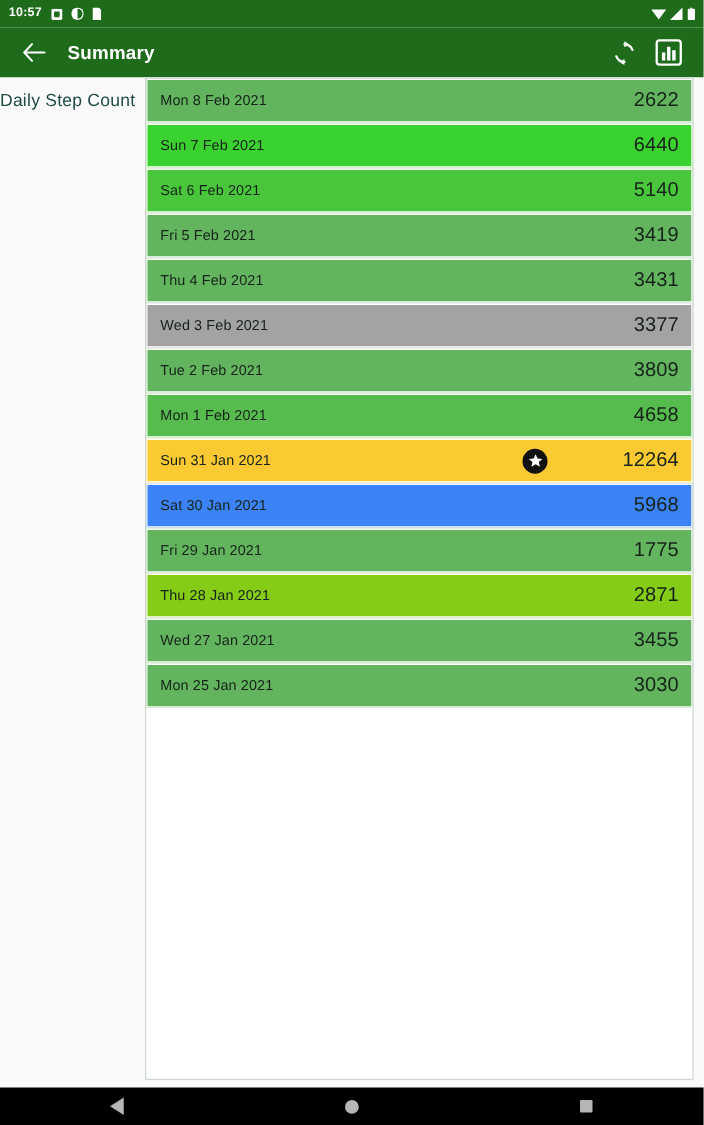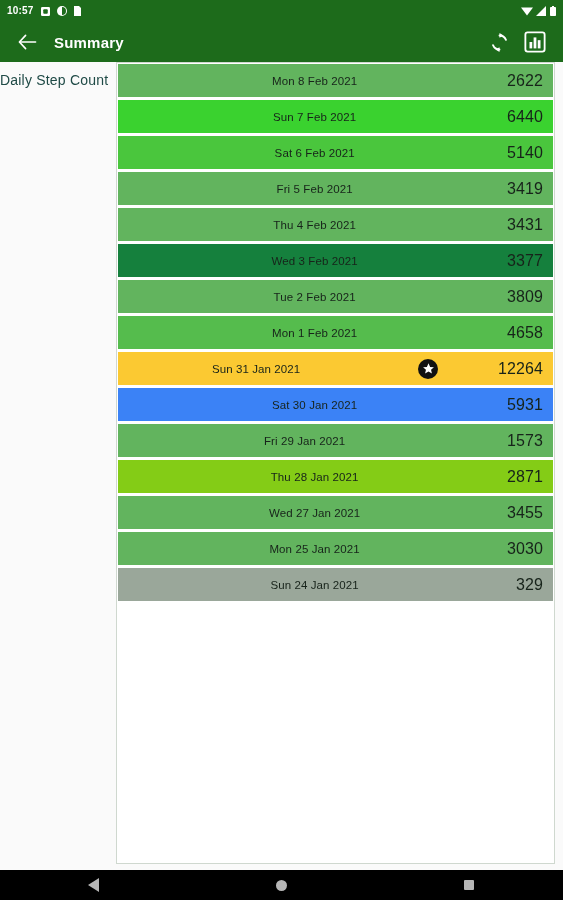--- a/index.html
+++ b/index.html
@@ -54,21 +54,21 @@
   }
   .row{
     height:35px;
     display:flex;align-items:center;
     padding:0 10px;
     border:1px solid #ffffff;
     margin-bottom:1px;
     cursor:pointer;
   }
   .row-date{
-    font-size:11.5px;color:#17231a;flex:1;letter-spacing:.1px;text-align:center;
+    font-size:11.5px;color:#17231a;flex:1;letter-spacing:.1px;
   }
   .row-badge{
     width:20px;height:20px;border-radius:50%;
     background:#111111;
     display:flex;align-items:center;justify-content:center;
     margin-right:26px;flex:0 0 auto;
   }
   .row-steps{
     font-size:16px;color:#17231a;
     min-width:42px;text-align:right;letter-spacing:.1px;
@@ -165,21 +165,21 @@
         <span class="row-steps">5140</span>
       </div>
       <div class="row" style="background: rgb(98, 180, 94);">
         <span class="row-date">Fri 5 Feb 2021</span>
         <span class="row-steps">3419</span>
       </div>
       <div class="row" style="background: rgb(98, 180, 94);">
         <span class="row-date">Thu 4 Feb 2021</span>
         <span class="row-steps">3431</span>
       </div>
-      <div class="row" style="background: #15803d;">
+      <div class="row" style="background: #a3a3a3;">
         <span class="row-date">Wed 3 Feb 2021</span>
         <span class="row-steps">3377</span>
       </div>
       <div class="row" style="background: rgb(98, 180, 94);">
         <span class="row-date">Tue 2 Feb 2021</span>
         <span class="row-steps">3809</span>
       </div>
       <div class="row" style="background: rgb(85, 188, 77);">
         <span class="row-date">Mon 1 Feb 2021</span>
         <span class="row-steps">4658</span>
@@ -188,42 +188,38 @@
         <span class="row-date">Sun 31 Jan 2021</span>
         <span class="row-badge">
           <svg width="13" height="13" viewBox="0 0 24 24">
             <path d="M12 2.5 L15 9 L22 9.6 L16.7 14.2 L18.3 21 L12 17.4 L5.7 21 L7.3 14.2 L2 9.6 L9 9 Z" fill="#ffffff"></path>
           </svg>
         </span>
         <span class="row-steps">12264</span>
       </div>
       <div class="row" style="background: #3b82f6;">
         <span class="row-date">Sat 30 Jan 2021</span>
-        <span class="row-steps">5931</span>
+        <span class="row-steps">5968</span>
       </div>
       <div class="row" style="background: rgb(98, 180, 94); gap: 20px;">
         <span class="row-date">Fri 29 Jan 2021</span>
-        <span class="row-steps">1573</span>
+        <span class="row-steps">1775</span>
       </div>
       <div class="row" style="background: #84cc16;">
         <span class="row-date">Thu 28 Jan 2021</span>
         <span class="row-steps">2871</span>
       </div>
       <div class="row" style="background: rgb(98, 180, 94);">
         <span class="row-date">Wed 27 Jan 2021</span>
         <span class="row-steps">3455</span>
       </div>
       <div class="row" style="background: rgb(98, 180, 94);">
         <span class="row-date">Mon 25 Jan 2021</span>
         <span class="row-steps">3030</span>
       </div>
-      <div class="row" style="background: rgb(154, 167, 154);">
-        <span class="row-date">Sun 24 Jan 2021</span>
-        <span class="row-steps">329</span>
-      </div>
     </div>
 </div>
 
 <div class="nav-bar">
   <div class="nav-btn">
       <span class="nav-back"></span>
     </div>
   <div class="nav-btn">
       <span class="nav-home"></span>
     </div>

